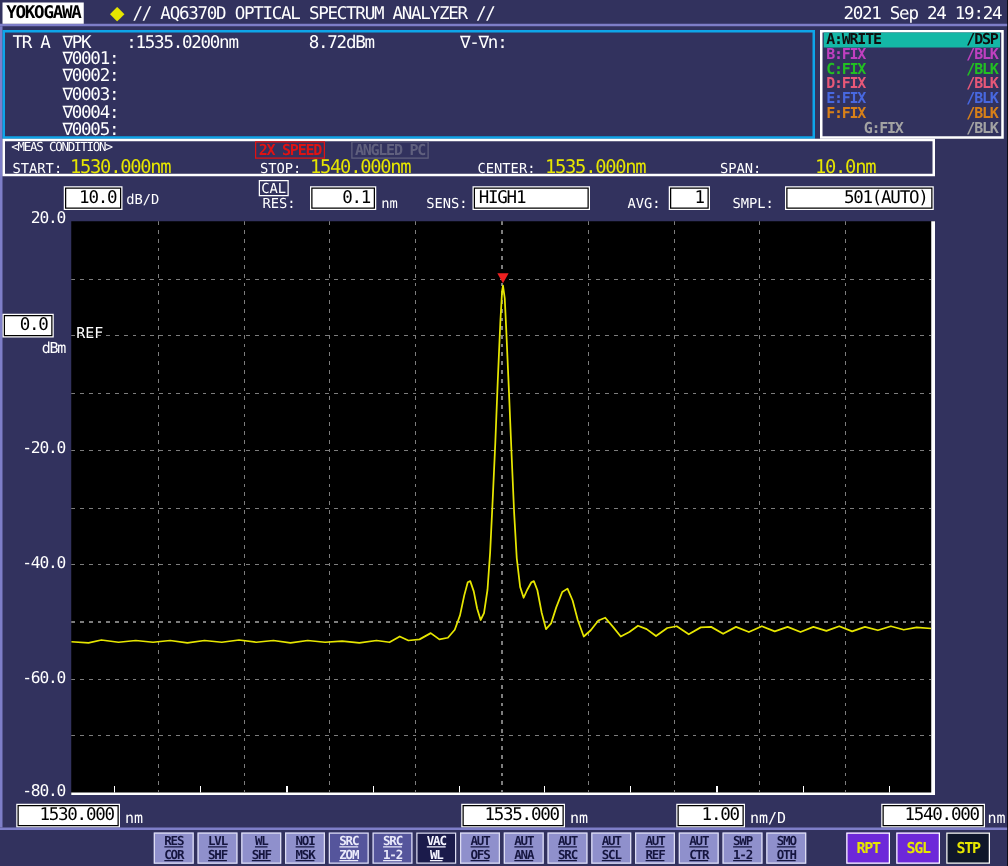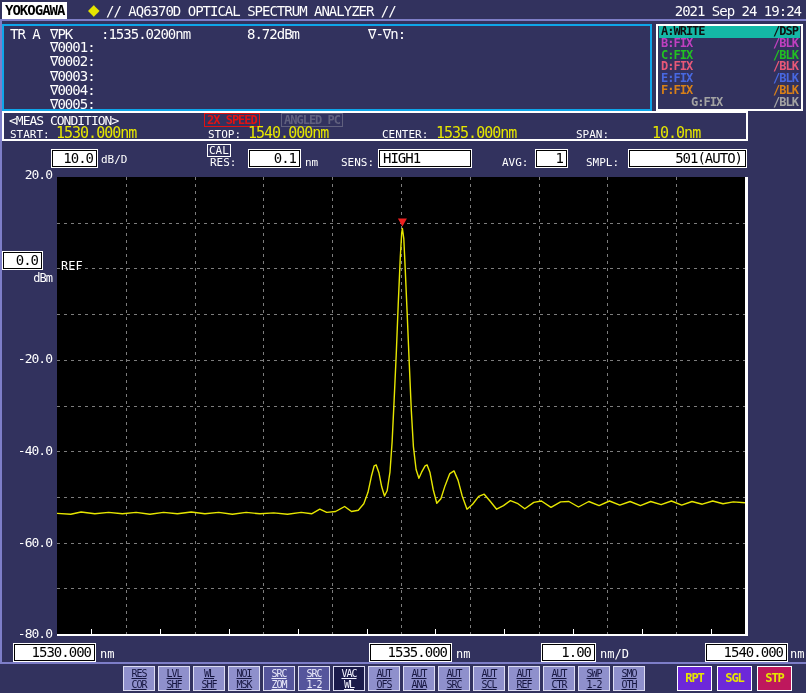--- a/index.html
+++ b/index.html
@@ -28,21 +28,21 @@
   .ti-abs { position:absolute; white-space:pre; }
   .marker-lines { position:absolute; left:46px; top:14px; line-height:14.3px; }
   
   .legend { position:absolute; left:656px; top:24px; width:147px; height:87px;
     border:2px solid #fff; font-size:12px; font-weight:bold; padding:0 1px; }
   .legend-row { display:flex; justify-content:space-between; height:11.8px;
     line-height:11.8px; padding:0 2px; letter-spacing:-1px; }
   
   .meas { position:absolute; left:2px; top:111px; width:746px; height:30px;
     border:2px solid #fff; }
-  .meas-title { position:absolute; left:5px; top:0px; font-size:13px; letter-spacing:-1px; }
+  .meas-title { position:absolute; left:5px; top:0px; font-size:10px; letter-spacing:-1px; }
   .badge { position:absolute; top:0px; font-size:12px; font-weight:bold;
     padding:0 2px; letter-spacing:-1px; border:1px solid; line-height:12px; }
   .badge-speed { left:200px; color:#e01212; border-color:#e01212; }
   .badge-pc { left:277px; color:#60607e; border-color:#60607e; }
   .meas-label { position:absolute; top:15px; font-size:11px; letter-spacing:0px; }
   .meas-value { position:absolute; top:11px; font-size:15px; color:#e6e600; letter-spacing:-1px; }
   
   .wbox { position:absolute; background:#fff; color:#000; border:1px solid #000;
     box-shadow:0 0 0 1px #fff; font-size:14px; height:17px; line-height:15px;
     text-align:right; padding:0 3px; letter-spacing:-1px; }
@@ -56,34 +56,34 @@
   
   .plot { position:absolute; left:57px; top:177px; width:691px; height:459px;
     background:#000; border-right:3px solid #fff; border-bottom:2px solid #fff; }
   .plot svg { display:block; }
   
   .xunit { position:absolute; top:647px; font-size:12px; }
   
   .hsep { position:absolute; left:0; top:662px; width:806px; height:2px; background:#7e7ec8; }
   .vsep { position:absolute; left:0; top:21px; width:2px; height:641px; background:#7e7ec8; }
   .softkeys { position:absolute; left:123px; top:666px; display:flex; gap:3px; }
-  .softkey { width:32px; height:25px; font-size:10px; font-weight:normal;
+  .softkey { width:32px; height:25px; font-size:10px; font-weight:bold;
     line-height:11px; text-align:center; border:1px solid #dcdcf2;
     text-decoration:underline; padding-top:1px; letter-spacing:-1px; cursor:default;
     font-family:"DejaVu Sans Mono", monospace; }
   .sk-light  { background:#8f90cc; color:#15153f; }
   .sk-medium { background:#55559c; color:#eaeafa; }
   .sk-dark   { background:#1b1b4b; color:#f4f4ff; }
   .run-keys { position:absolute; left:677px; top:666px; display:flex; gap:5px; }
   .run-key { width:35px; height:25px; font-size:12px; font-weight:bold;
     line-height:22px; text-align:center; border:1px solid #fff;
     color:#e6e600; letter-spacing:-1px; cursor:default;
     font-family:"DejaVu Sans Mono", monospace; }
   .rk-light { background:#6d28d9; }
-  .rk-dark  { background:#be185d; }
+  .rk-dark  { background:#0f172a; }
 </style>
 </head>
 <body>
 
 <div class="screen">
 
   <div class="titlebar">
     <div class="brand-box">YOKOGAWA</div>
     <div class="brand-diamond">◆</div>
     <div class="titlebar-title">// AQ6370D OPTICAL SPECTRUM ANALYZER //</div>

